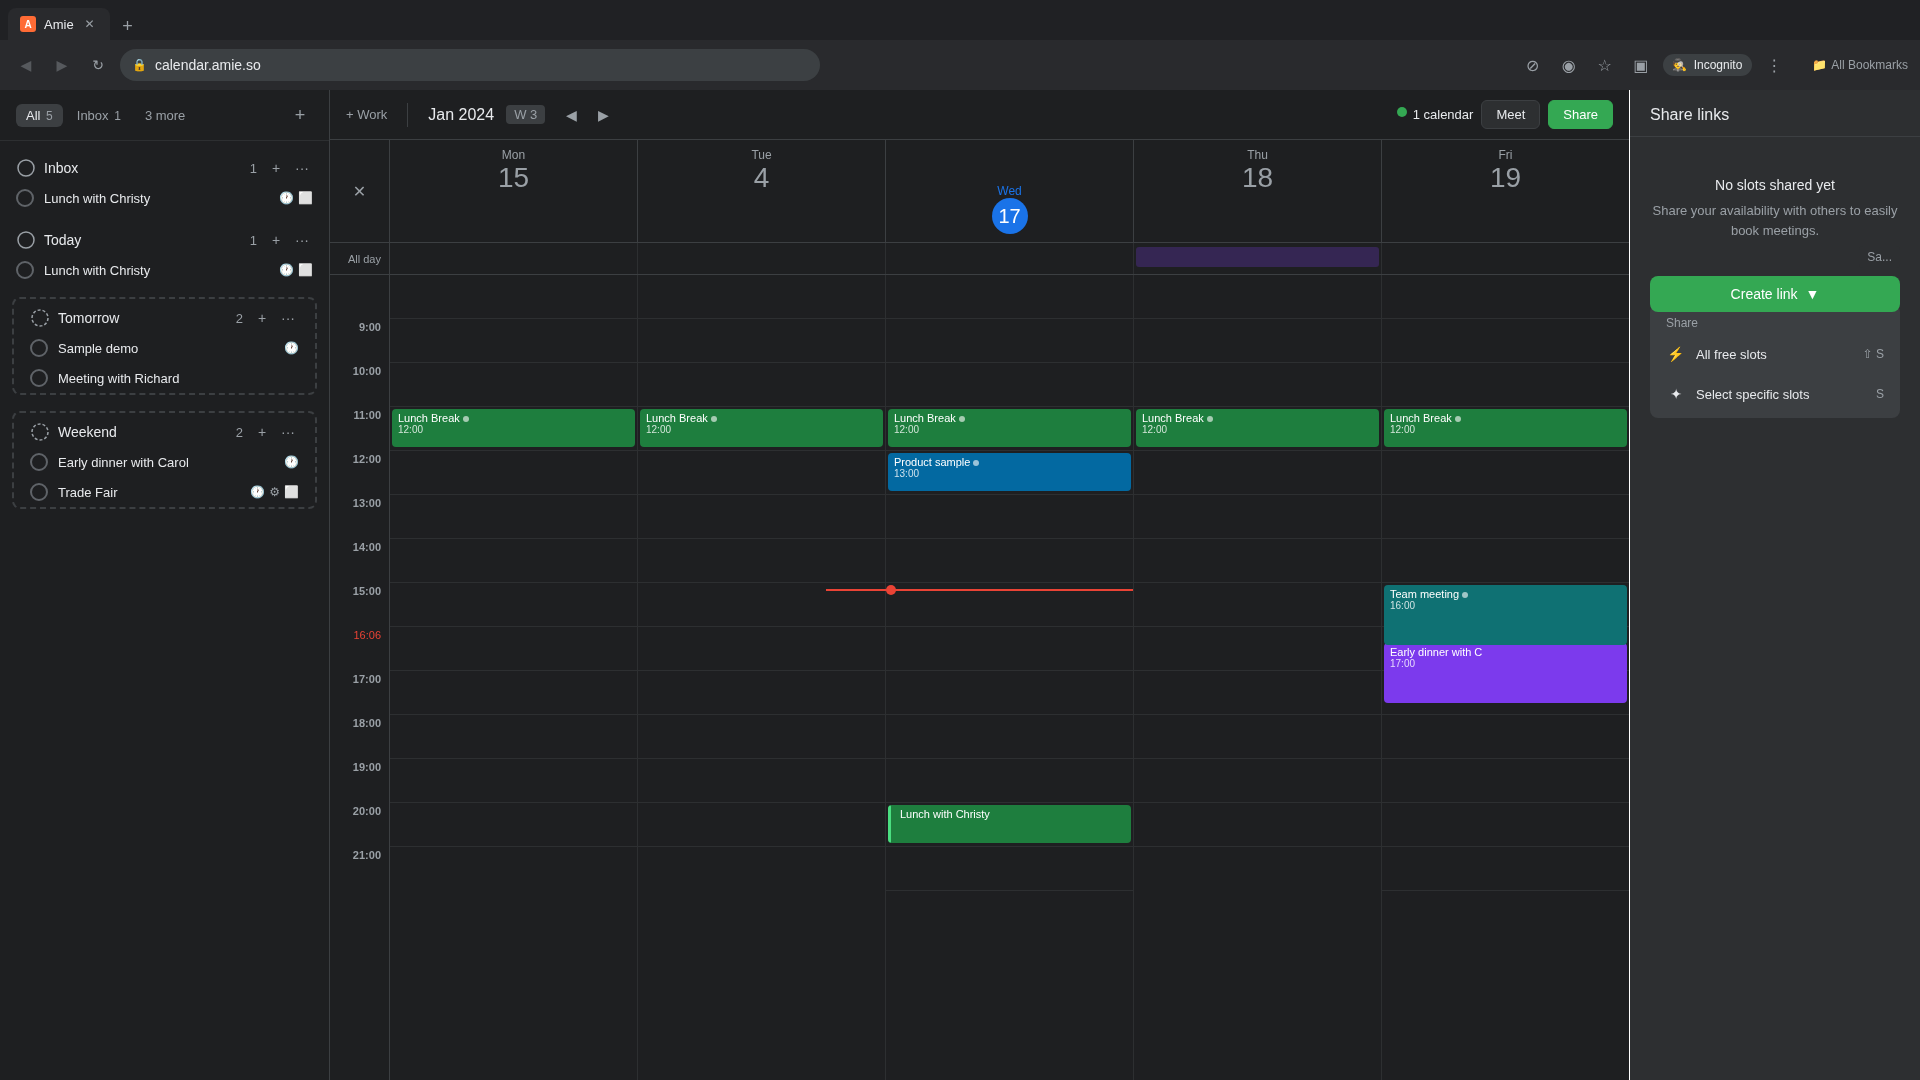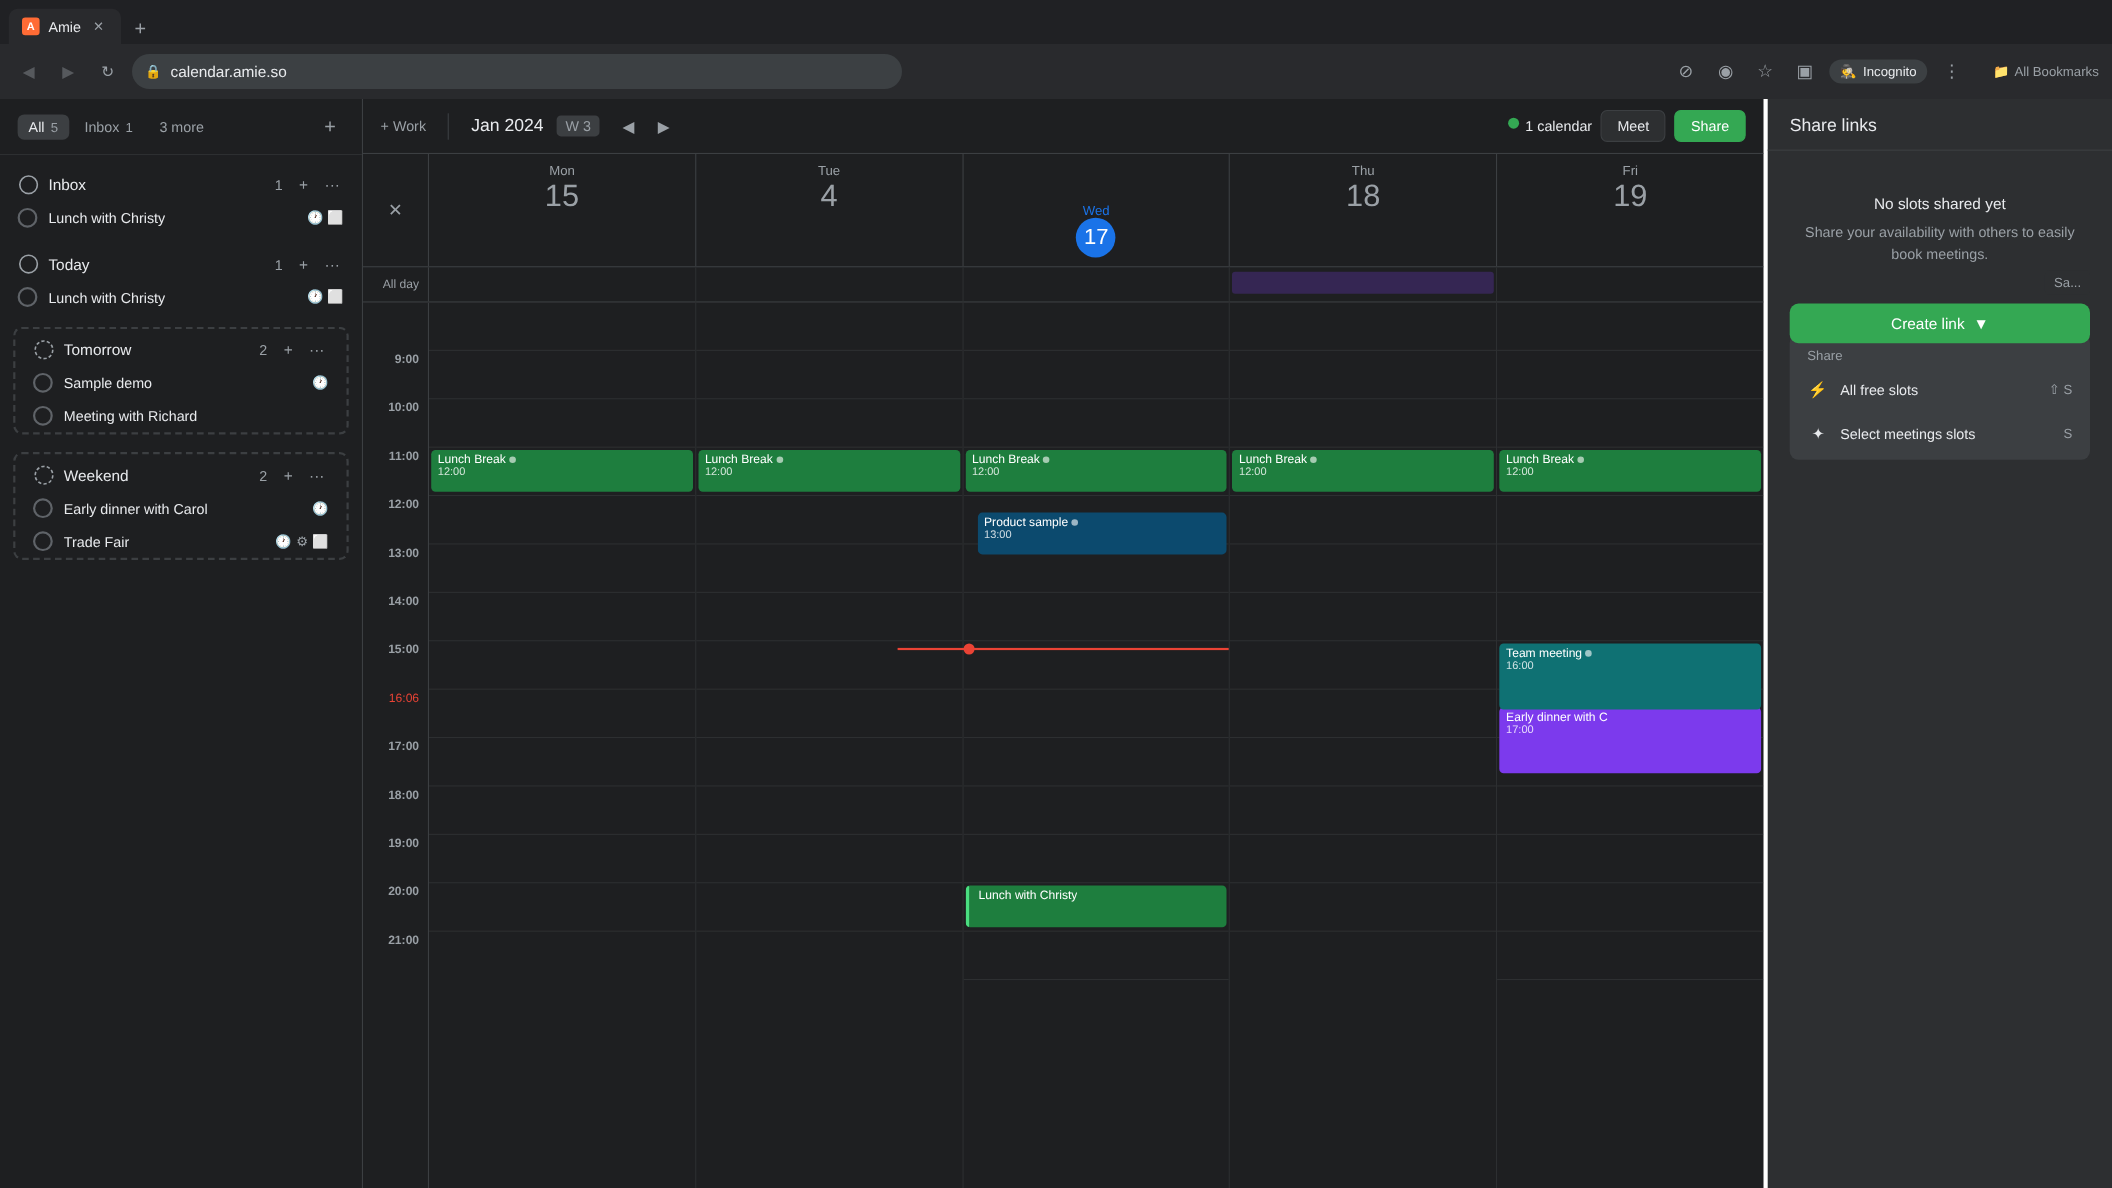--- a/index.html
+++ b/index.html
@@ -63,21 +63,21 @@
     .day-col-header .day-num { font-size: 28px; font-weight: 500; }
     .day-col-header .today-circle { display: inline-flex; align-items: center; justify-content: center; width: 36px; height: 36px; border-radius: 50%; background: #1a73e8; color: white; font-size: 20px; font-weight: 500; }
     .day-col-header .day-name { font-size: 12px; color: #9aa0a6; }
     .time-label { height: 44px; display: flex; align-items: flex-start; justify-content: flex-end; padding-right: 8px; padding-top: 2px; font-size: 11px; color: #9aa0a6; font-weight: bold; }
 
     .event-block { position: absolute; left: 2px; right: 2px; border-radius: 4px; padding: 3px 6px; font-size: 11px; cursor: pointer; overflow: hidden; }
     .event-title { font-weight: 500; white-space: nowrap; overflow: hidden; text-overflow: ellipsis; }
     .event-time { font-size: 10px; opacity: 0.8; }
 
     
-    .share-panel { width: 317px; background: #2d2f31; border-left: 4px solid #ffffff; display: flex; flex-direction: column; padding: 0; }
+    .share-panel { width: 291px; background: #2d2f31; border-left: 1px solid #ffffff; display: flex; flex-direction: column; padding: 0; }
     .share-panel-header { padding: 16px 20px 12px; font-size: 16px; font-weight: 500; color: #e8eaed; border-bottom: 1px solid #3c3f42; }
     .share-panel-body { flex: 1; padding: 20px; display: flex; flex-direction: column; gap: 16px; }
     .no-slots-text { font-size: 14px; color: #e8eaed; font-weight: 500; text-align: center; }
     .no-slots-subtext { font-size: 13px; color: #9aa0a6; text-align: center; line-height: 1.5; }
     .create-link-btn { width: 100%; padding: 10px 16px; background: #34a853; border-radius: 8px; color: white; font-size: 14px; font-weight: 500; cursor: pointer; display: flex; align-items: center; justify-content: center; gap: 8px; border: none; position: relative; }
     .share-dropdown { background: #3c3f42; border-radius: 8px; padding: 4px 0; margin-top: -8px; }
     .share-section-label { font-size: 12px; color: #9aa0a6; padding: 8px 16px 4px; font-weight: 500; }
     .share-option { display: flex; align-items: center; padding: 10px 16px; cursor: pointer; gap: 10px; border-radius: 6px; }
     .share-option-icon { width: 20px; height: 20px; display: flex; align-items: center; justify-content: center; font-size: 14px; }
     .share-option-text { font-size: 13px; color: #e8eaed; flex: 1; }
@@ -398,21 +398,21 @@
           <div style="height:44px; border-bottom:1px solid #2d2f31;"></div>
           <div style="height:44px; border-bottom:1px solid #2d2f31;"></div>
           <div style="height:44px; border-bottom:1px solid #2d2f31;"></div>
           <div style="height:44px; border-bottom:1px solid #2d2f31; position:relative;">
             <div class="event-block" style="background:#1e7e3e; color:white; top:2px; height:38px; left:2px; right:2px; position:absolute;">
               <div class="event-title">Lunch Break <span style="width:6px;height:6px;border-radius:50%;background:rgba(255,255,255,0.6);display:inline-block;"></span></div>
               <div class="event-time">12:00</div>
             </div>
           </div>
           <div style="height:44px; border-bottom:1px solid #2d2f31; position:relative;">
-            <div class="event-block" style="background:#0c4a6e; color:white; top:15px; height:38px; left:2px; right:2px; position:absolute;margin-left:11px;">
+            <div class="event-block" style="background:#0369a1; color:white; top:2px; height:38px; left:2px; right:2px; position:absolute;">
               <div class="event-title">Product sample <span style="width:6px;height:6px;border-radius:50%;background:rgba(255,255,255,0.6);display:inline-block;"></span></div>
               <div class="event-time">13:00</div>
             </div>
           </div>
           <div style="height:44px; border-bottom:1px solid #2d2f31;"></div>
           <div style="height:44px; border-bottom:1px solid #2d2f31;"></div>
 
           <div style="height:44px; border-bottom:1px solid #2d2f31; position:relative;">
             <div style="position:absolute; left:-60px; right:0; top:6px; height:2px; background:#ea4335; z-index:10;">
               <div style="width:10px; height:10px; border-radius:50%; background:#ea4335; position:absolute; left:60px; top:-4px;"></div>
@@ -509,21 +509,21 @@
 
         <div class="share-dropdown">
           <div class="share-section-label">Share</div>
           <div class="share-option">
             <div class="share-option-icon">⚡</div>
             <span class="share-option-text">All free slots</span>
             <span class="share-option-shortcut">⇧ S</span>
           </div>
           <div class="share-option">
             <div class="share-option-icon">✦</div>
-            <span class="share-option-text">Select meetings slots</span>
+            <span class="share-option-text">Select specific slots</span>
             <span class="share-option-shortcut">S</span>
           </div>
         </div>
 
         <div style="position:absolute; top:-30px; right:0; font-size:12px; color:#9aa0a6; background:#2d2f31; padding:4px 8px; border-radius:4px;">Sa...</div>
       </div>
     </div>
   </div>
 
 </div>

